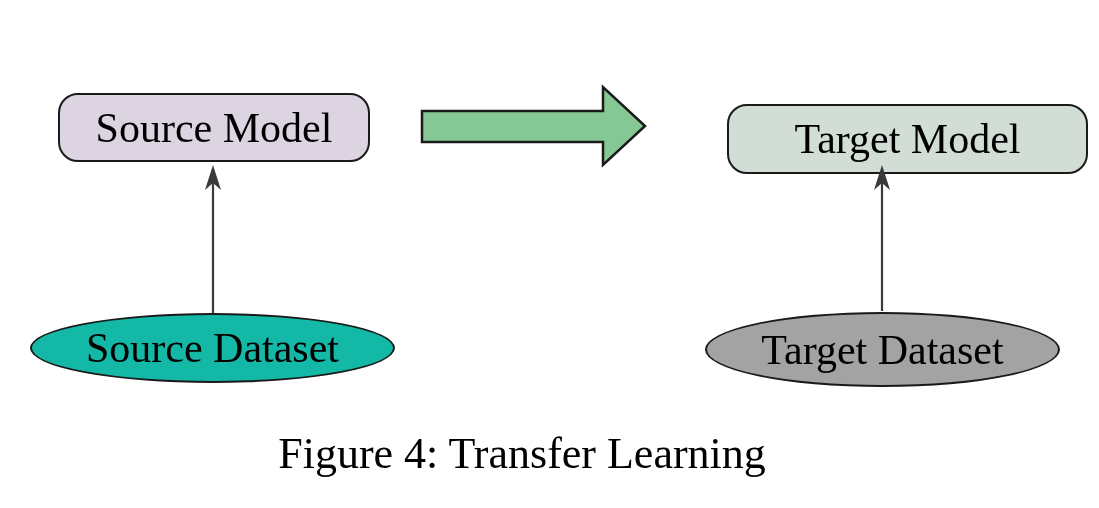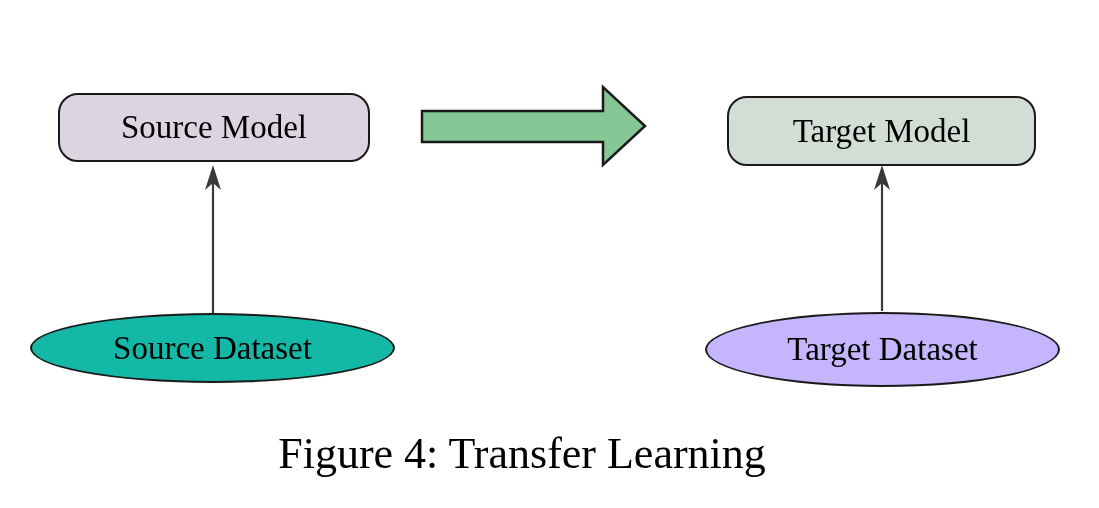--- a/index.html
+++ b/index.html
@@ -16,33 +16,33 @@
     color: #000000;
     overflow: hidden;
   }
   .node {
     position: absolute;
     display: flex;
     align-items: center;
     justify-content: center;
     box-sizing: border-box;
     border: 2.5px solid #1a1a1a;
-    font-size: 33px;
+    font-size: 42px;
     line-height: 1;
     white-space: nowrap;
   }
   .rounded-box {
     border-radius: 20px;
   }
   .ellipse {
     border-radius: 50%;
     border-width: 2px;
   }
   #source-model { left: 58px;  top: 93px;  width: 312px; height: 69px; }
-  #target-model { left: 727px; top: 96px;  width: 309px; height: 70px; }
+  #target-model { left: 727px; top: 104px;  width: 361px; height: 70px; }
   #source-dataset { left: 30px;  top: 313px; width: 365px; height: 70px; }
   #target-dataset { left: 705px; top: 312px; width: 355px; height: 75px; }
 
   .kt-label {
     position: absolute;
     left: 530px;
     top: 42px;
     transform: translateX(-50%);
     text-align: center;
     font-size: 27px;
@@ -76,21 +76,21 @@
   </div>
 
   <div class="node rounded-box" id="target-model" style="background-color: rgb(210, 221, 213);">
     <span>Target Model</span>
   </div>
 
   <div class="node ellipse" id="source-dataset" style="background-color: #14b8a6;">
     <span>Source Dataset</span>
   </div>
 
-  <div class="node ellipse" id="target-dataset" style="background-color: #c4b5fd;">
+  <div class="node ellipse" id="target-dataset" style="background-color: #a3a3a3;">
     <span>Target Dataset</span>
   </div>
 
   <div class="kt-label">
   </div>
 
   <svg class="connector-layer" viewBox="0 0 1099 508" xmlns="http://www.w3.org/2000/svg">
 
     <polygon points="422,111 603,111 603,87 645,126 603,165 603,142 422,142" stroke-width="2.5" stroke-linejoin="miter" stroke="#1a1a1a" style="fill: rgb(133, 199, 149);"></polygon>
 

